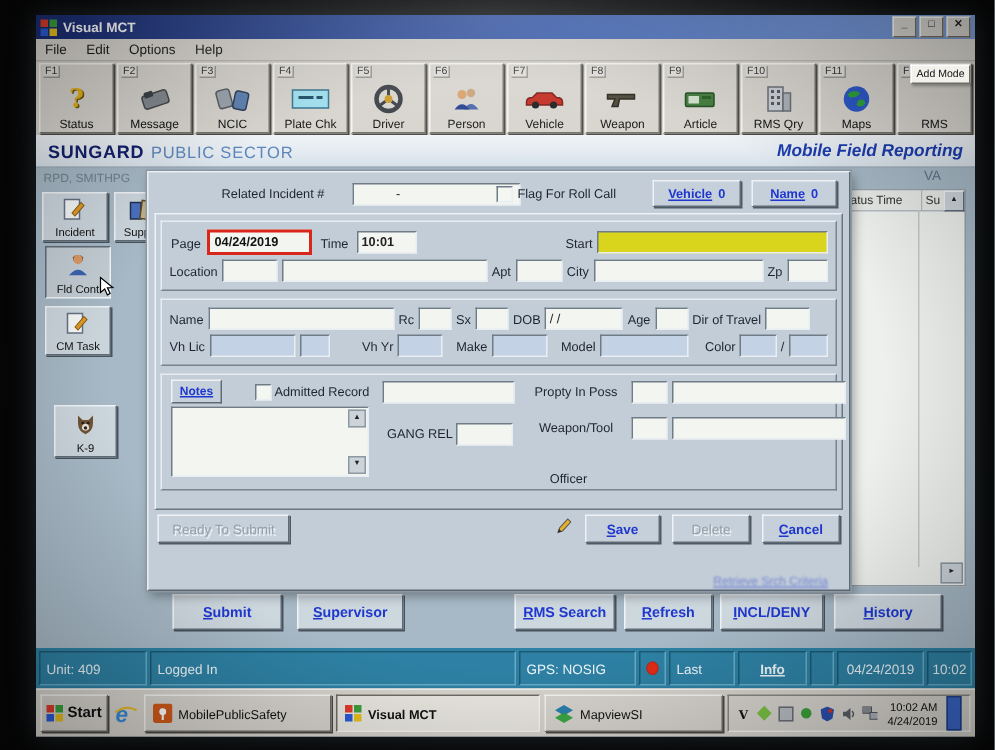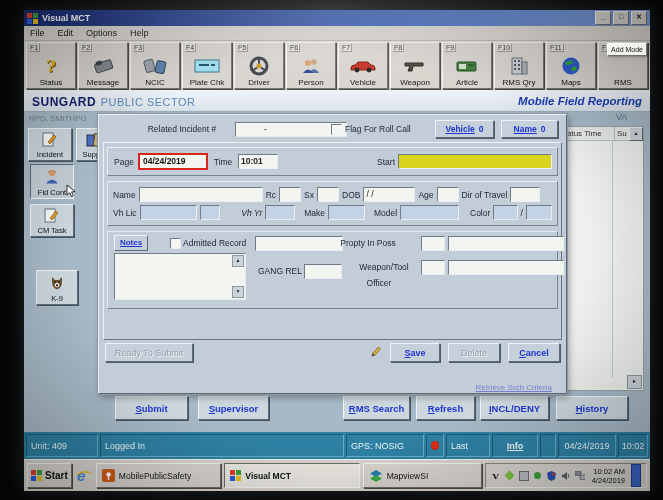--- a/index.html
+++ b/index.html
@@ -363,20 +363,31 @@
 
         <div class="group">
           <div class="frow">
             <span style="width:22px;" class="lblr">Page</span>
             <span class="date-red" style="width:60px;">04/24/2019</span>
             <span style="width:24px;" class="lblr">Time</span>
             <span class="inp" style="width:34px;font-weight:bold;">10:01</span>
             <span style="margin-left:auto;">Start</span>
             <span class="inp yellow" style="width:148px;"></span>
           </div>
+          <div class="frow">
+            <span>Location</span>
+            <span class="inp" style="width:32px;"></span>
+            <span class="inp" style="width:134px;"></span>
+            <span>Apt</span>
+            <span class="inp" style="width:26px;"></span>
+            <span>City</span>
+            <span class="inp" style="width:110px;"></span>
+            <span>Zp</span>
+            <span class="inp" style="width:22px;"></span>
+          </div>
         </div>
 
         <div class="group">
           <div class="frow">
             <span>Name</span>
             <span class="inp" style="width:118px;"></span>
             <span>Rc</span>
             <span class="inp" style="width:16px;"></span>
             <span>Sx</span>
             <span class="inp" style="width:16px;"></span>
@@ -384,55 +395,55 @@
             <span class="inp" style="width:46px;">/ /</span>
             <span>Age</span>
             <span class="inp" style="width:16px;"></span>
             <span>Dir of Travel</span>
             <span class="inp" style="width:24px;"></span>
           </div>
           <div class="frow">
             <span>Vh Lic</span>
             <span class="inp blue" style="width:56px;"></span>
             <span class="inp blue" style="width:16px;"></span>
-            <span style="margin-left:18px;font-style:italic;">Vh Yr</span>
+            <span style="margin-left:18px;">Vh Yr</span>
             <span class="inp blue" style="width:26px;"></span>
             <span style="margin-left:6px;">Make</span>
             <span class="inp blue" style="width:34px;"></span>
             <span style="margin-left:6px;">Model</span>
             <span class="inp blue" style="width:58px;"></span>
             <span style="margin-left:8px;">Color</span>
             <span class="inp blue" style="width:20px;"></span>
             <span>/</span>
             <span class="inp blue" style="width:22px;"></span>
           </div>
         </div>
 
         <div class="group groupc">
           <span class="notes-btn ul">Notes</span>
           <span class="chk" style="position:absolute;left:62px;top:6px;"></span>
           <span class="gc-lbl" style="left:75px;top:6px;">Admitted Record</span>
           <span class="inp gc-inp" style="left:147px;top:4px;width:82px;"></span>
-          <span class="gc-lbl lblr" style="left:228px;top:6px;width:64px;">Propty In Poss</span>
+          <span class="gc-lbl lblr" style="left:244px;top:6px;width:64px;">Propty In Poss</span>
           <span class="inp gc-inp" style="left:313px;top:4px;width:18px;"></span>
           <span class="inp gc-inp" style="left:340px;top:4px;width:110px;"></span>
 
           <span class="ta"><span></span>
             <span class="ta-btn" style="top:1px;">▲</span>
             <span class="ta-btn" style="bottom:1px;">▼</span>
           </span>
 
           <span class="gc-lbl" style="left:150px;top:34px;">GANG REL</span>
           <span class="inp gc-inp" style="left:196px;top:32px;width:32px;"></span>
 
           <span class="gc-lbl lblr" style="left:244px;top:30px;width:64px;">Weapon/Tool</span>
           <span class="inp gc-inp" style="left:313px;top:28px;width:18px;"></span>
           <span class="inp gc-inp" style="left:340px;top:28px;width:110px;"></span>
 
-          <span class="gc-lbl lblr" style="left:252px;top:46px;width:38px;">Officer</span>
+          <span class="gc-lbl lblr" style="left:252px;top:64px;width:38px;">Officer</span>
         </div>
       </div>
 
       <div class="dlg-actions">
         <span class="dbtn disabled" style="width:86px;">
               <span>Ready To Submit</span>
             </span>
         <span style="margin-left:auto;"><svg width="13" height="13">
                 <path d="M3 11 L4 8 L9.5 2 L11.5 4 L6 10 Z" fill="#e0b030" stroke="#5a5248" stroke-width=".7"></path>
                 <path d="M3 11 L5.4 10.3 L3.7 8.6 Z" fill="#2e2e2e"></path>

